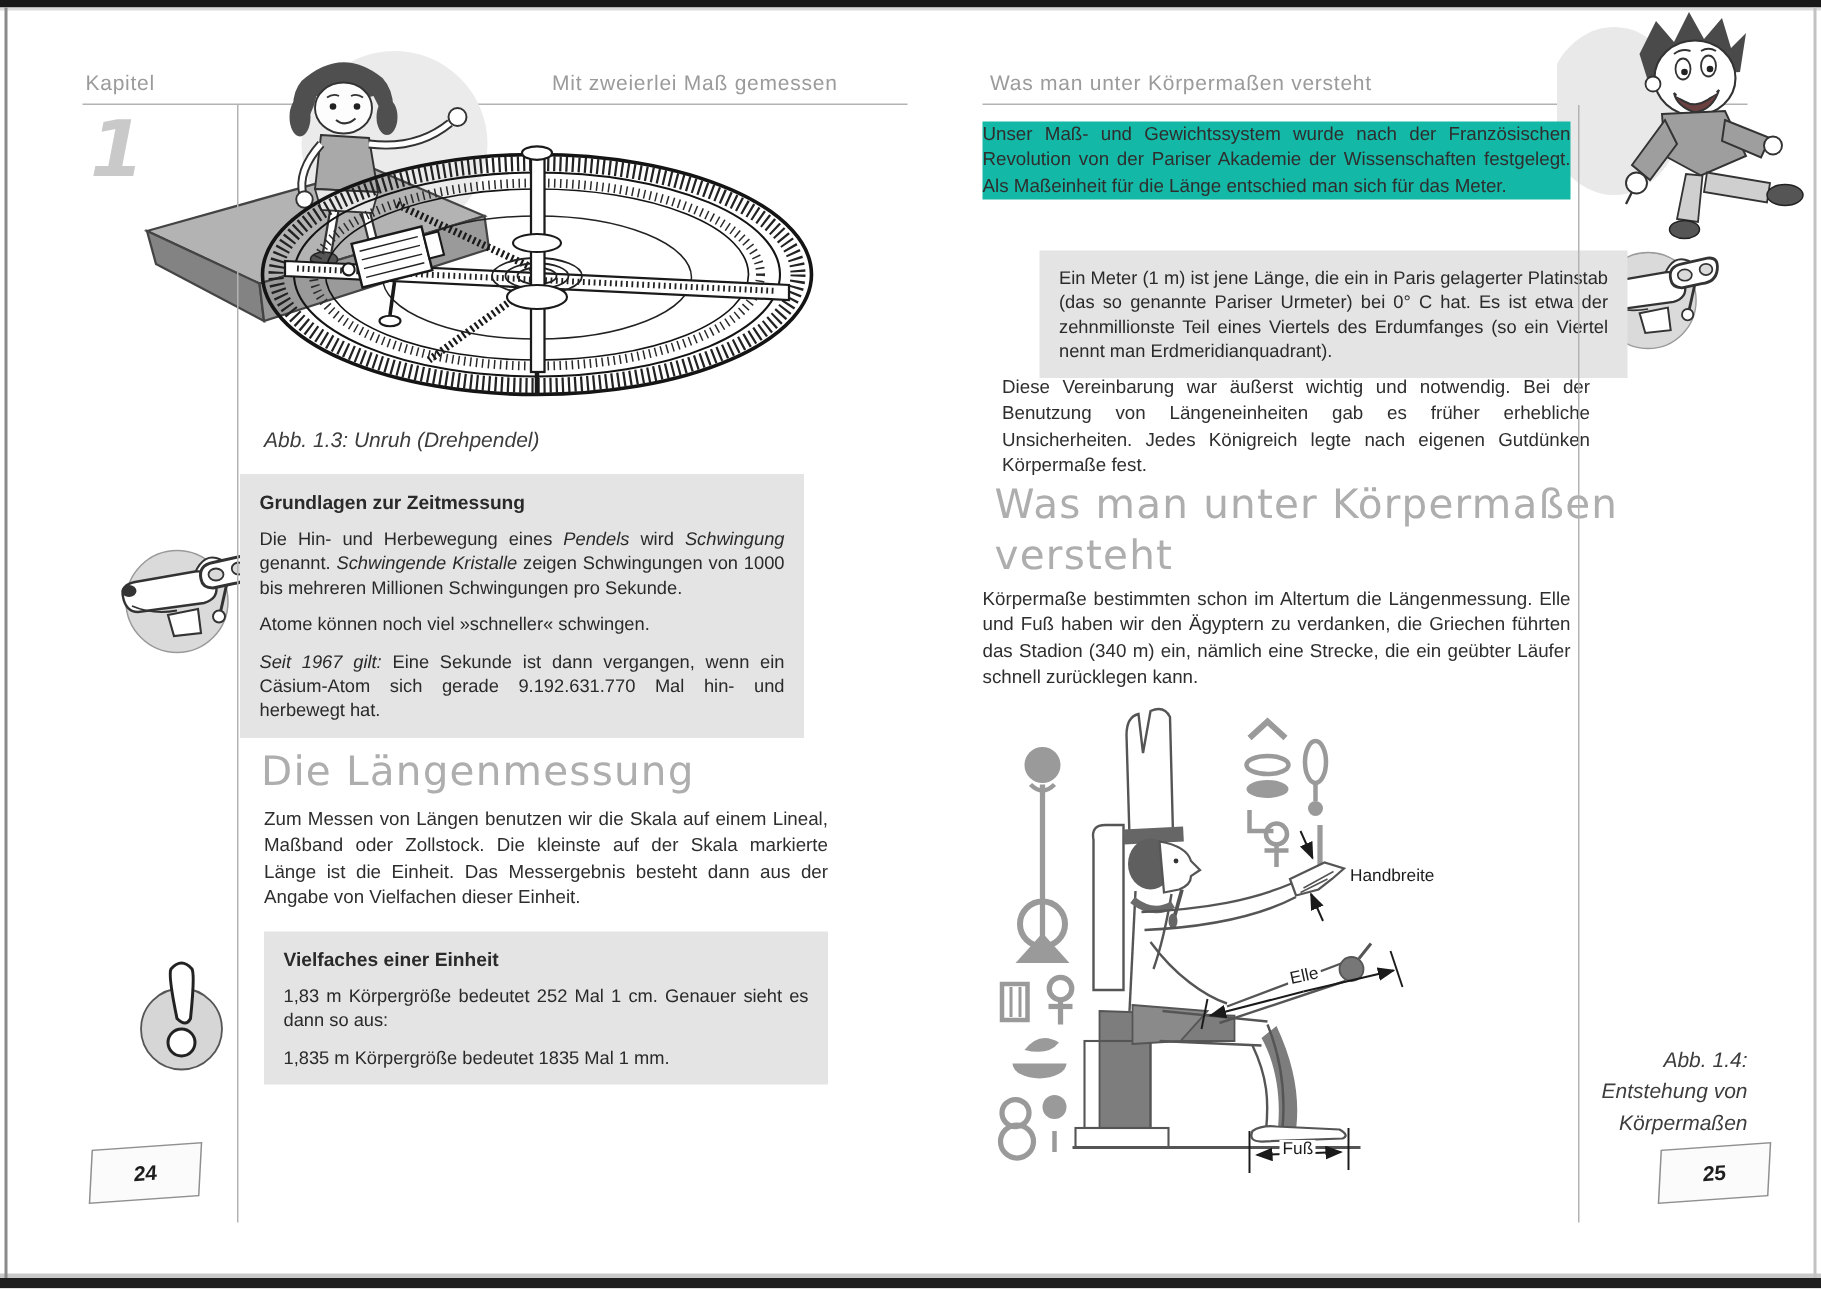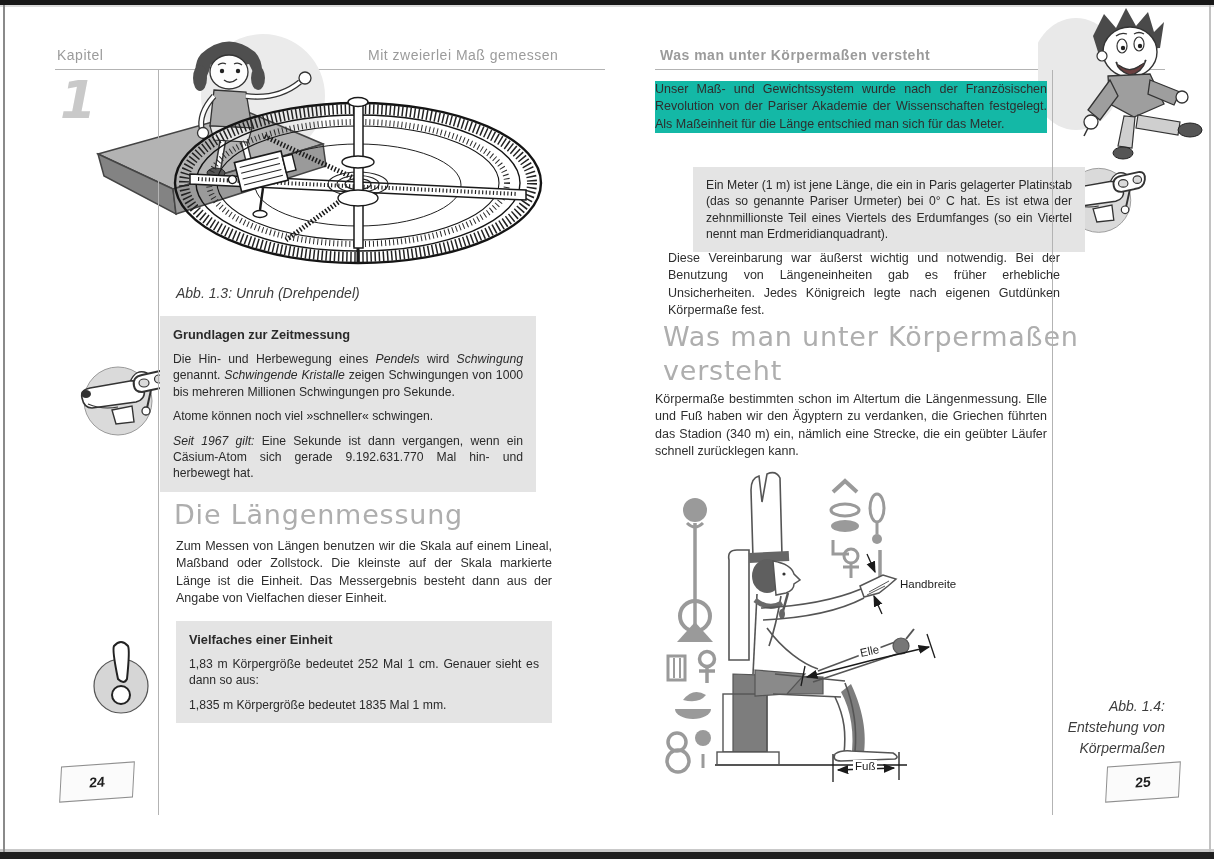--- a/index.html
+++ b/index.html
@@ -194,21 +194,21 @@
     <circle cx="53" cy="118" r="7" fill="#fff" stroke="#333" stroke-width="1.3"></circle>
     <line x1="50" y1="124" x2="46" y2="132" stroke="#333" stroke-width="1.6"></line>
     <polygon points="112,76 142,88 136,101 110,90" fill="#9e9e9e" stroke="#333" stroke-width="1.3"></polygon>
     <circle cx="144" cy="93" r="6" fill="#fff" stroke="#333" stroke-width="1.3"></circle>
     <polygon points="100,111 142,118 140,131 98,124" fill="#cfcfcf" stroke="#333" stroke-width="1.2"></polygon>
     <ellipse cx="152" cy="126" rx="12" ry="7" fill="#555" stroke="#222"></ellipse>
     <polygon points="86,112 80,142 94,144 97,113" fill="#cfcfcf" stroke="#333" stroke-width="1.2"></polygon>
     <ellipse cx="85" cy="149" rx="10" ry="6" fill="#555" stroke="#222"></ellipse>
   </svg>
 
-  <div class="hdr" style="left:660px; top:47px;font-weight:bold;">Was man unter Körpermaßen versteht</div>
+  <div class="hdr" style="left:660px; top:47px;">Was man unter Körpermaßen versteht</div>
   <div class="rule-h" style="left:655px; top:69px; width:510px;"></div>
   <div class="rule-v" style="left:1052px; top:70px; height:745px;"></div>
 
   <div class="para" style="left:655px; top:81px; width:392px; background:#14b8a6;">Unser Maß- und Gewichtssystem wurde nach der Französischen Revolution von der Pariser Akademie der Wissenschaften festgelegt. Als Maßeinheit für die Länge entschied man sich für das Meter.</div>
 
   <div class="graybox" style="left:693px; top:151px; width:392px;margin-top:16px;">
     <p>Ein Meter (1 m) ist jene Länge, die ein in Paris gelagerter Platinstab (das so genannte Pariser Urmeter) bei 0° C hat. Es ist etwa der zehnmillionste Teil eines Viertels des Erdumfanges (so ein Viertel nennt man Erdmeridianquadrant).</p>
   </div>
 
   <div class="para" style="left:655px; top:250px; width:392px;margin-left:13px;">Diese Vereinbarung war äußerst wichtig und notwendig. Bei der Benutzung von Längeneinheiten gab es früher erhebliche Unsicherheiten. Jedes Königreich legte nach eigenen Gutdünken Körpermaße fest.</div>

